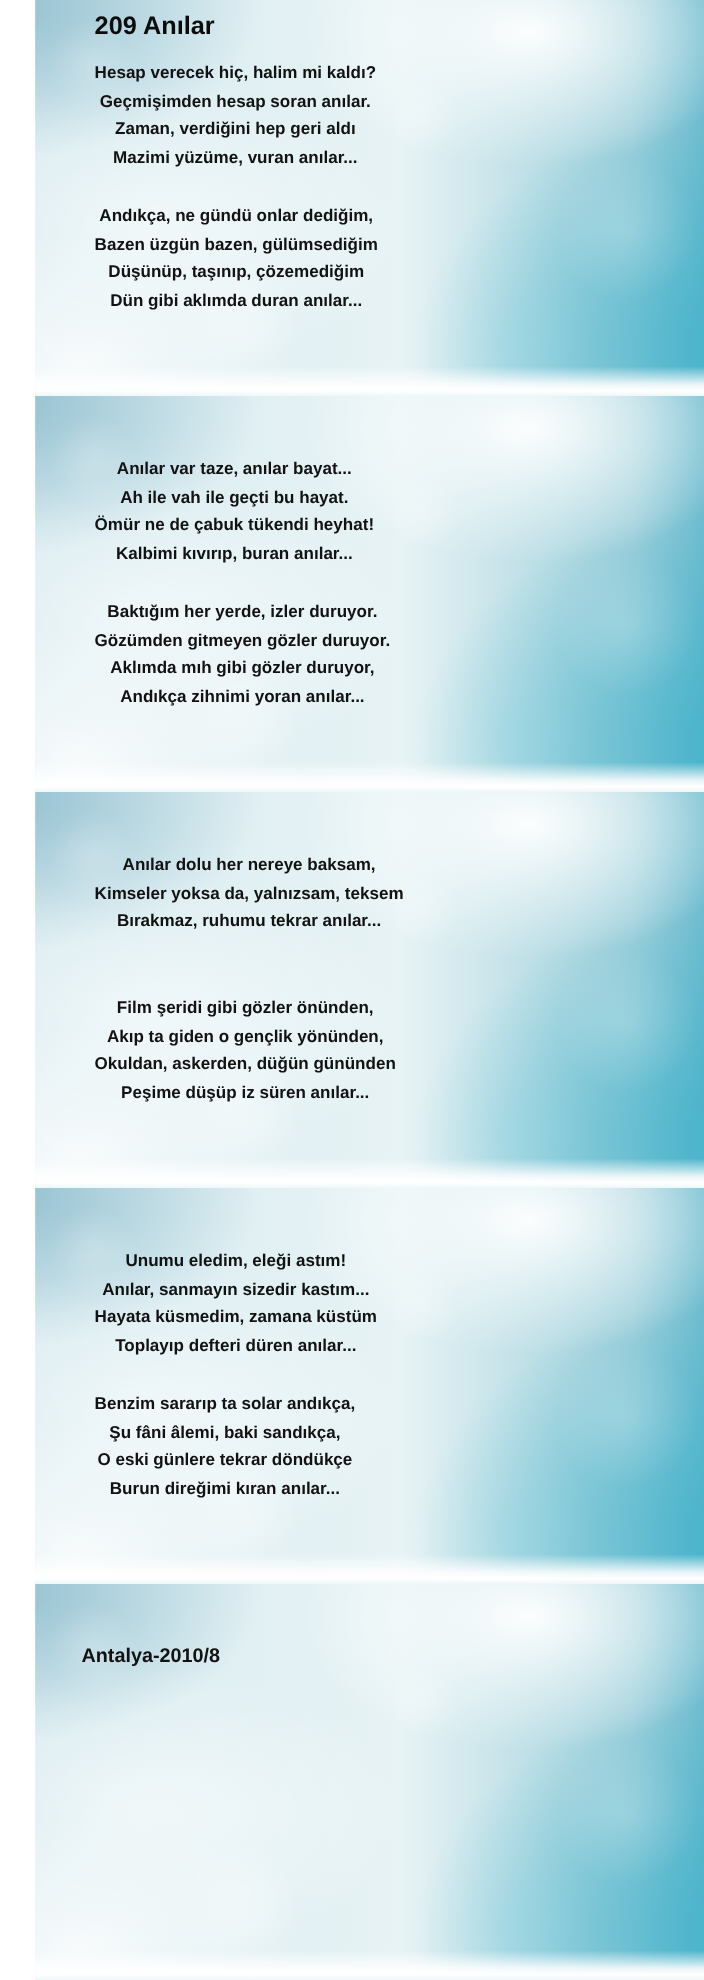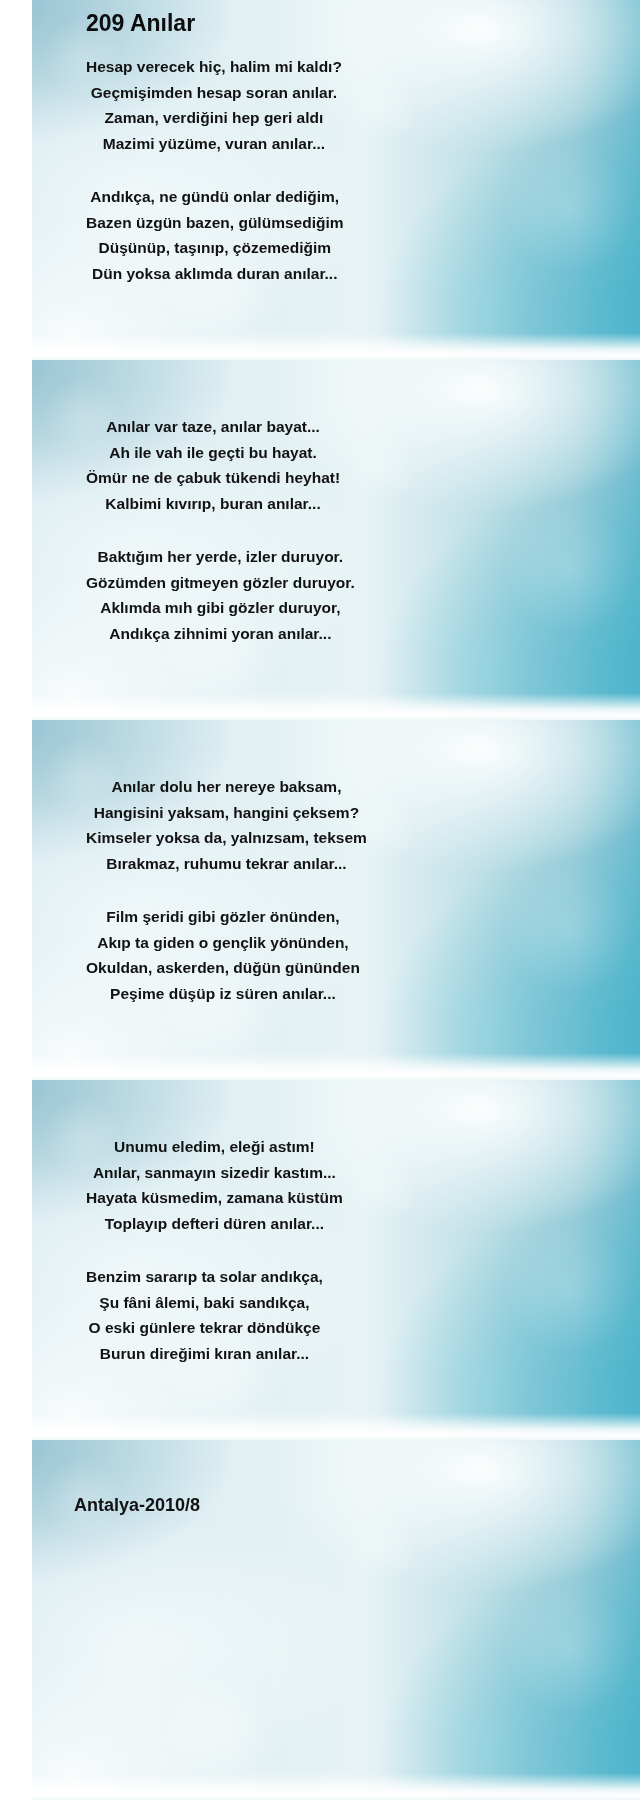--- a/index.html
+++ b/index.html
@@ -107,21 +107,21 @@
     <div class="stanza stanza-a">
       <p class="line">Hesap verecek hiç, halim mi kaldı?</p>
       <p class="line">Geçmişimden hesap soran anılar.</p>
       <p class="line">Zaman, verdiğini hep geri aldı</p>
       <p class="line">Mazimi yüzüme, vuran anılar...</p>
     </div>
     <div class="stanza stanza-b">
       <p class="line">Andıkça, ne gündü onlar dediğim,</p>
       <p class="line">Bazen üzgün bazen, gülümsediğim</p>
       <p class="line">Düşünüp, taşınıp, çözemediğim</p>
-      <p class="line">Dün yoksa aklımda duran anılar...</p>
+      <p class="line">Dün gibi aklımda duran anılar...</p>
     </div>
   </section>
 
   <section class="tile">
     <div class="stanza stanza-a">
       <p class="line">Anılar var taze, anılar bayat...</p>
       <p class="line">Ah ile vah ile geçti bu hayat.</p>
       <p class="line">Ömür ne de çabuk tükendi heyhat!</p>
       <p class="line">Kalbimi kıvırıp, buran anılar...</p>
     </div>
@@ -129,21 +129,20 @@
       <p class="line">Baktığım her yerde, izler duruyor.</p>
       <p class="line">Gözümden gitmeyen gözler duruyor.</p>
       <p class="line">Aklımda mıh gibi gözler duruyor,</p>
       <p class="line">Andıkça zihnimi yoran anılar...</p>
     </div>
   </section>
 
   <section class="tile">
     <div class="stanza stanza-a">
       <p class="line">Anılar dolu her nereye baksam,</p>
-      <p class="line">Hangisini yaksam, hangini çeksem?</p>
       <p class="line">Kimseler yoksa da, yalnızsam, teksem</p>
       <p class="line">Bırakmaz, ruhumu tekrar anılar...</p>
     </div>
     <div class="stanza stanza-b">
       <p class="line">Film şeridi gibi gözler önünden,</p>
       <p class="line">Akıp ta giden o gençlik yönünden,</p>
       <p class="line">Okuldan, askerden, düğün gününden</p>
       <p class="line">Peşime düşüp iz süren anılar...</p>
     </div>
   </section>

